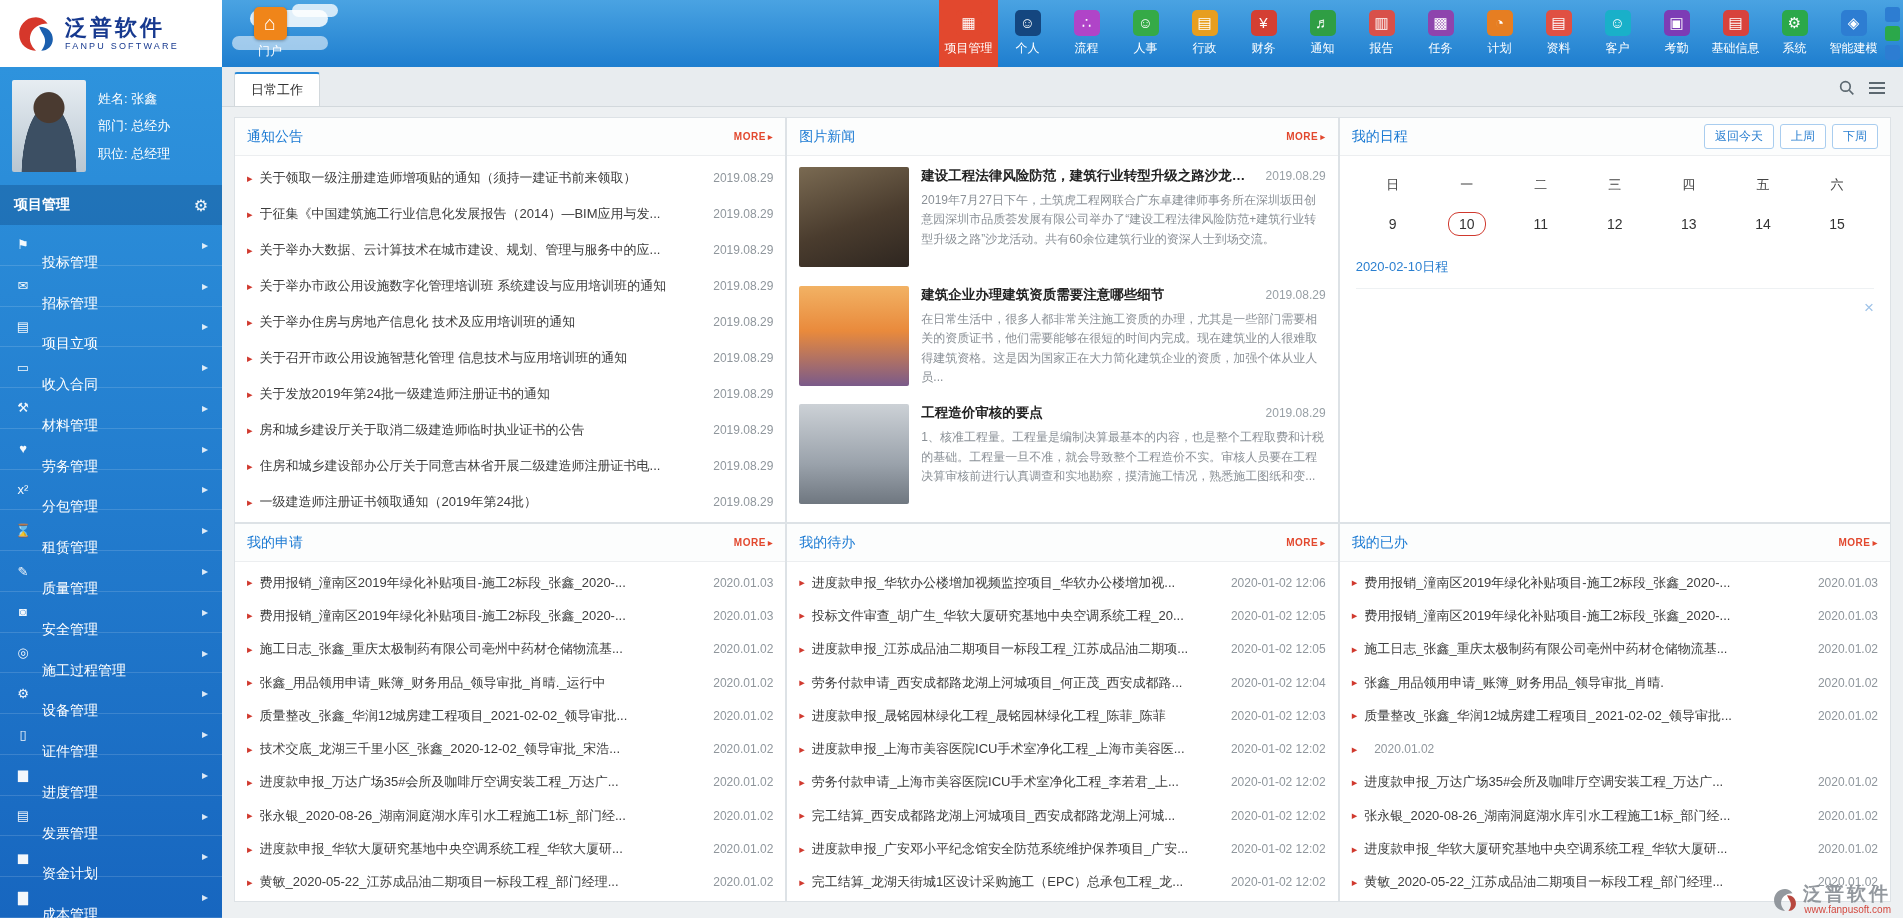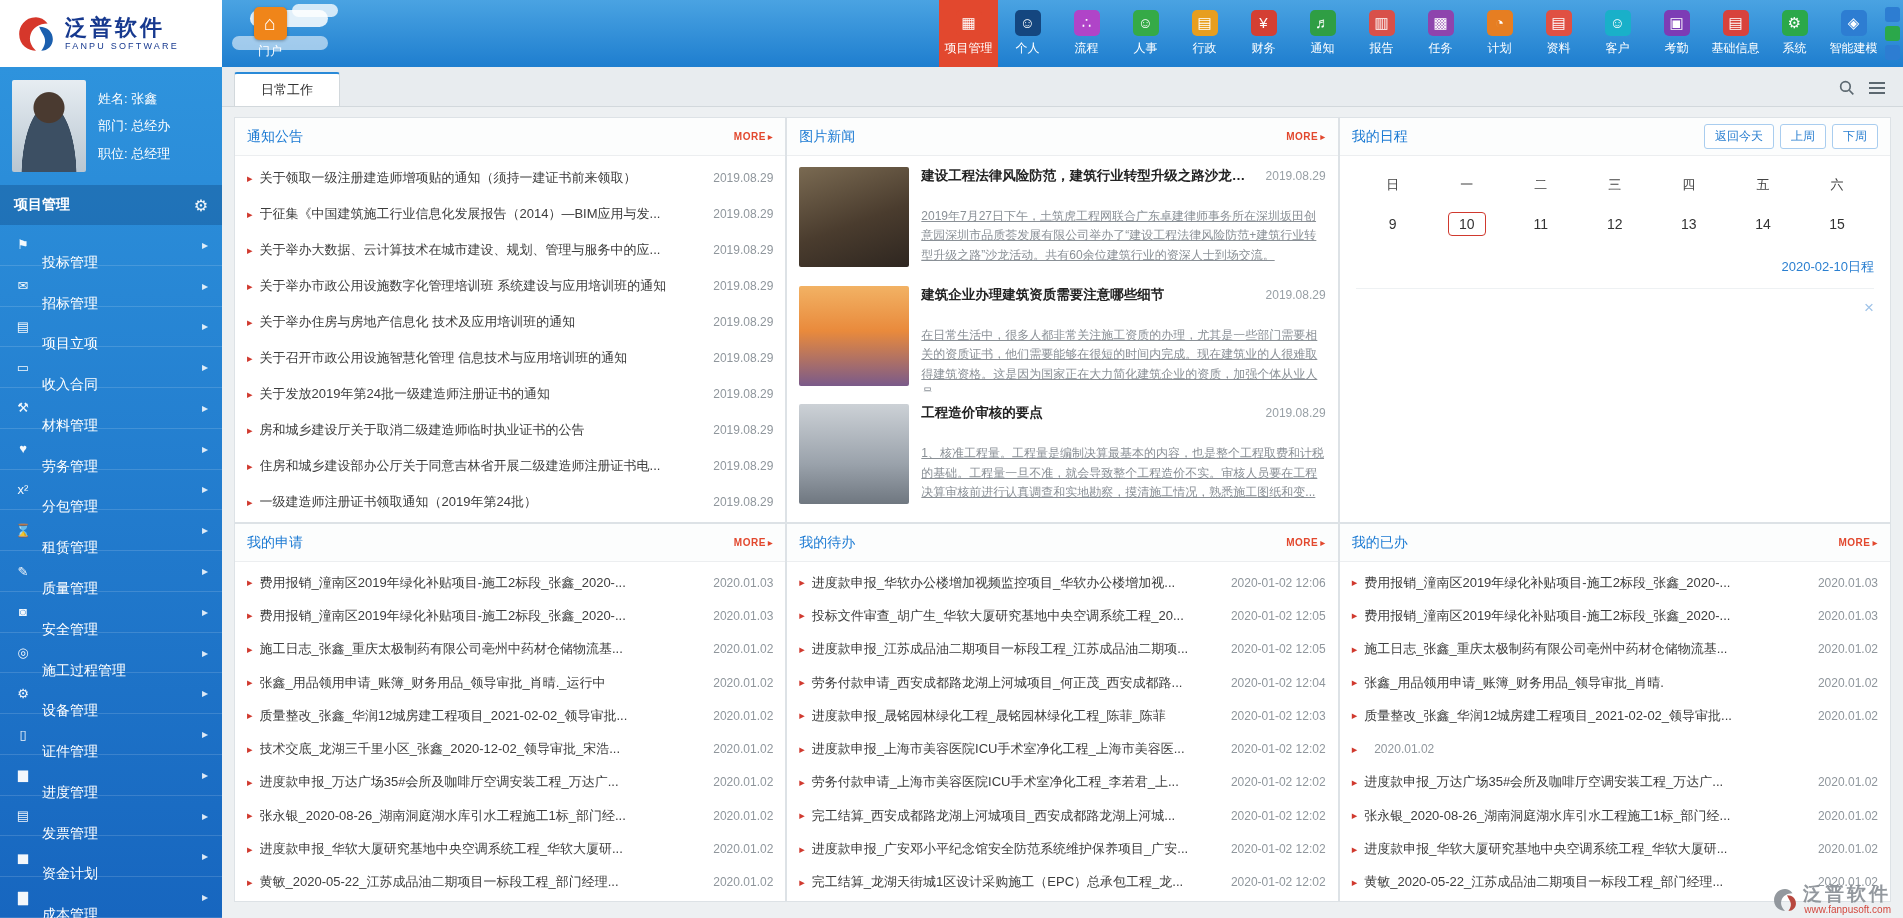--- a/index.html
+++ b/index.html
@@ -49,21 +49,21 @@
   .gear { font-size:16px; cursor:pointer; opacity:.95; }
   .menu { flex:1; display:flex; flex-direction:column; overflow:hidden; }
   .menu-item { flex:1; min-height:0; display:flex; align-items:center; gap:10px; padding:0 14px; font-size:14px; border-bottom:1px solid rgba(255,255,255,.14); cursor:pointer; }
   .menu-icon { width:18px; text-align:center; font-size:13px; opacity:.95; }
   .menu-label { white-space:nowrap;margin-top:36px; }
   .menu-chevron { margin-left:auto; font-size:12px; opacity:.85; }
 
   
   .main { flex:1; display:flex; flex-direction:column; min-width:0; }
   .tabbar { flex:0 0 40px; background:#e8ecef; border-bottom:1px solid #d2d8dc; display:flex; align-items:flex-end; padding:0 12px; }
-  .tab { background:#fff; border:1px solid #d2d8dc; border-bottom:none; border-top:2px solid #2a8ad8; height:34px; line-height:31px; padding:0 26px; font-size:13px; color:#333; border-radius:3px 3px 0 0; cursor:pointer; }
+  .tab { background:#fff; border:1px solid #d2d8dc; border-bottom:none; border-top:2px solid #2a8ad8; height:34px; line-height:31px; padding:0 16px; font-size:13px; color:#333; border-radius:3px 3px 0 0; cursor:pointer; }
   .tab-icons { margin-left:auto; display:flex; align-items:center; gap:14px; padding:0 6px 10px; }
   .tab-icons svg { display:block; cursor:pointer; }
 
   .content { flex:1; min-height:0; display:grid; grid-template-columns:1fr 1fr 1fr; grid-template-rows:406px minmax(0,1fr); padding:10px 12px 16px; }
   .panel { background:#fff; border:1px solid #dde2e6; display:flex; flex-direction:column; min-height:0; min-width:0; }
   .panel-hd { flex:0 0 38px; display:flex; align-items:center; justify-content:space-between; padding:0 12px; border-bottom:1px solid #eceef0; background:#fcfdfd; }
   .panel-title { font-size:14px; color:#1b7ad3; }
   .more { display:flex; align-items:center; color:#e2482e; font-size:10px; font-weight:bold; letter-spacing:.5px; cursor:pointer; }
   .more-arrow { font-size:10px; margin-left:2px; }
 
@@ -74,31 +74,31 @@
   .ldate { color:#8f969c; font-size:12px; margin-left:10px; white-space:nowrap; }
 
   
   .news-list { flex:1; display:flex; flex-direction:column; gap:12px; padding:11px 12px; overflow:hidden; }
   .news-item { flex:1; min-height:0; display:flex; gap:12px; cursor:pointer; }
   .news-img { flex:0 0 110px; width:110px; height:100px; align-self:flex-start; border-radius:2px; }
   .news-right { flex:1; min-width:0; display:flex; flex-direction:column; }
   .news-head { display:flex; justify-content:space-between; align-items:baseline; gap:8px; }
   .news-title { font-size:13.5px; font-weight:bold; color:#222; white-space:nowrap; overflow:hidden; text-overflow:ellipsis; }
   .news-date { font-size:12px; color:#98a0a6; white-space:nowrap; }
-  .news-body { margin-top:22px; font-size:12px; color:#8a9096; line-height:1.62; overflow:hidden;text-decoration:underline; }
+  .news-body { margin-top:6px; font-size:12px; color:#8a9096; line-height:1.62; overflow:hidden; }
 
   
   .cal-btns { display:flex; gap:6px; }
   .cal-btn { border:1px solid #a9cdef; color:#2a7fd0; background:#fff; font-size:12px; padding:3px 10px; border-radius:3px; cursor:pointer; white-space:nowrap; }
   .cal-body { flex:1; display:flex; flex-direction:column; padding:14px 16px; min-height:0; }
   .cal-week { display:grid; grid-template-columns:repeat(7,1fr); }
   .cal-wd { text-align:center; font-size:13px; color:#444; padding:6px 0 18px; }
   .cal-date { justify-self:center; font-size:14px; color:#333; padding:3px 10px; border:1px solid rgba(0,0,0,0); border-radius:4px; cursor:pointer; }
-  .cal-date.today { border-color:#d0392e; }
-  .schedule-title { margin-top:22px; font-size:13px; color:#2a7fd0; padding-bottom:12px; border-bottom:1px solid #eef1f3;text-align:right; }
+  .cal-date.today { border-color:#d0392e;border-radius:11px; }
+  .schedule-title { margin-top:22px; font-size:13px; color:#2a7fd0; padding-bottom:12px; border-bottom:1px solid #eef1f3; }
   .schedule-area { position:relative; flex:1; }
   .schedule-close { position:absolute; top:10px; right:0; color:#9fc3e8; font-size:17px; line-height:1; cursor:pointer; }
 
   
   .watermark { position:absolute; right:12px; bottom:3px; display:flex; align-items:center; gap:5px; z-index:10; pointer-events:none; opacity:.92; }
   .wm-col { display:flex; flex-direction:column; align-items:flex-end; }
   .wm-name { font-size:19px; font-weight:bold; color:#8a9096; letter-spacing:3px; line-height:1; }
   .wm-url { font-size:10px; color:#d0392e; margin-top:1px; }
 </style>
 </head>

